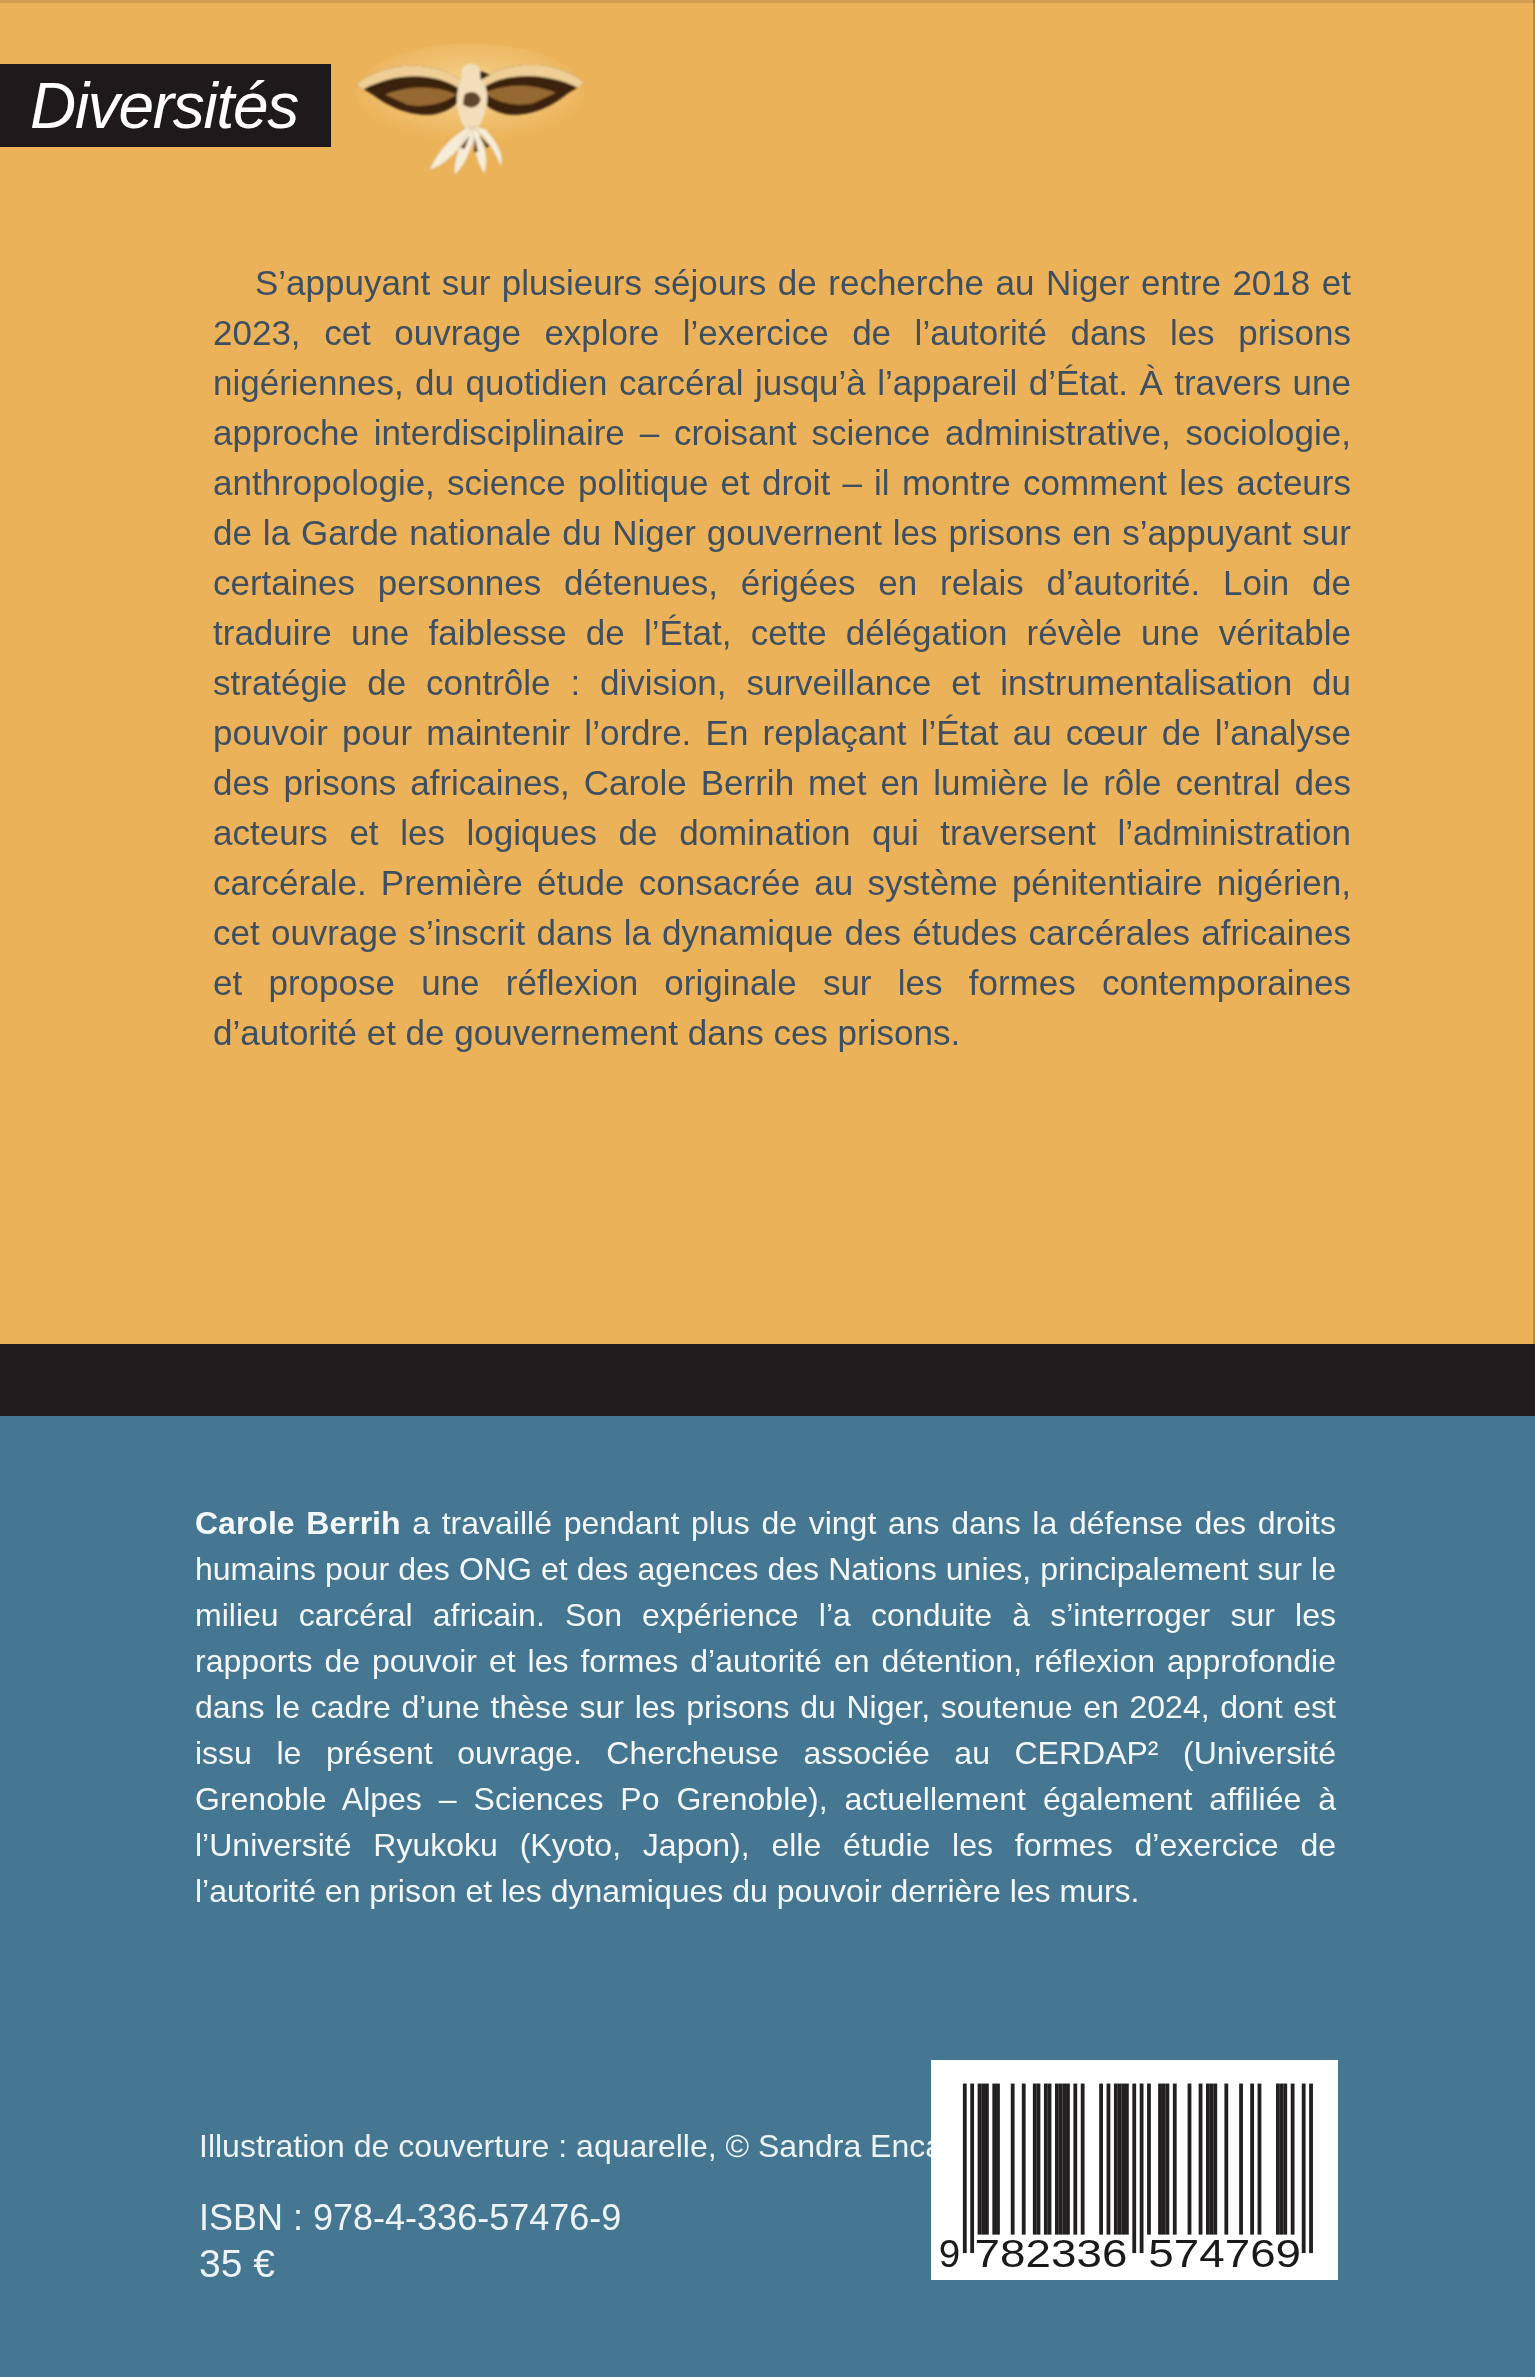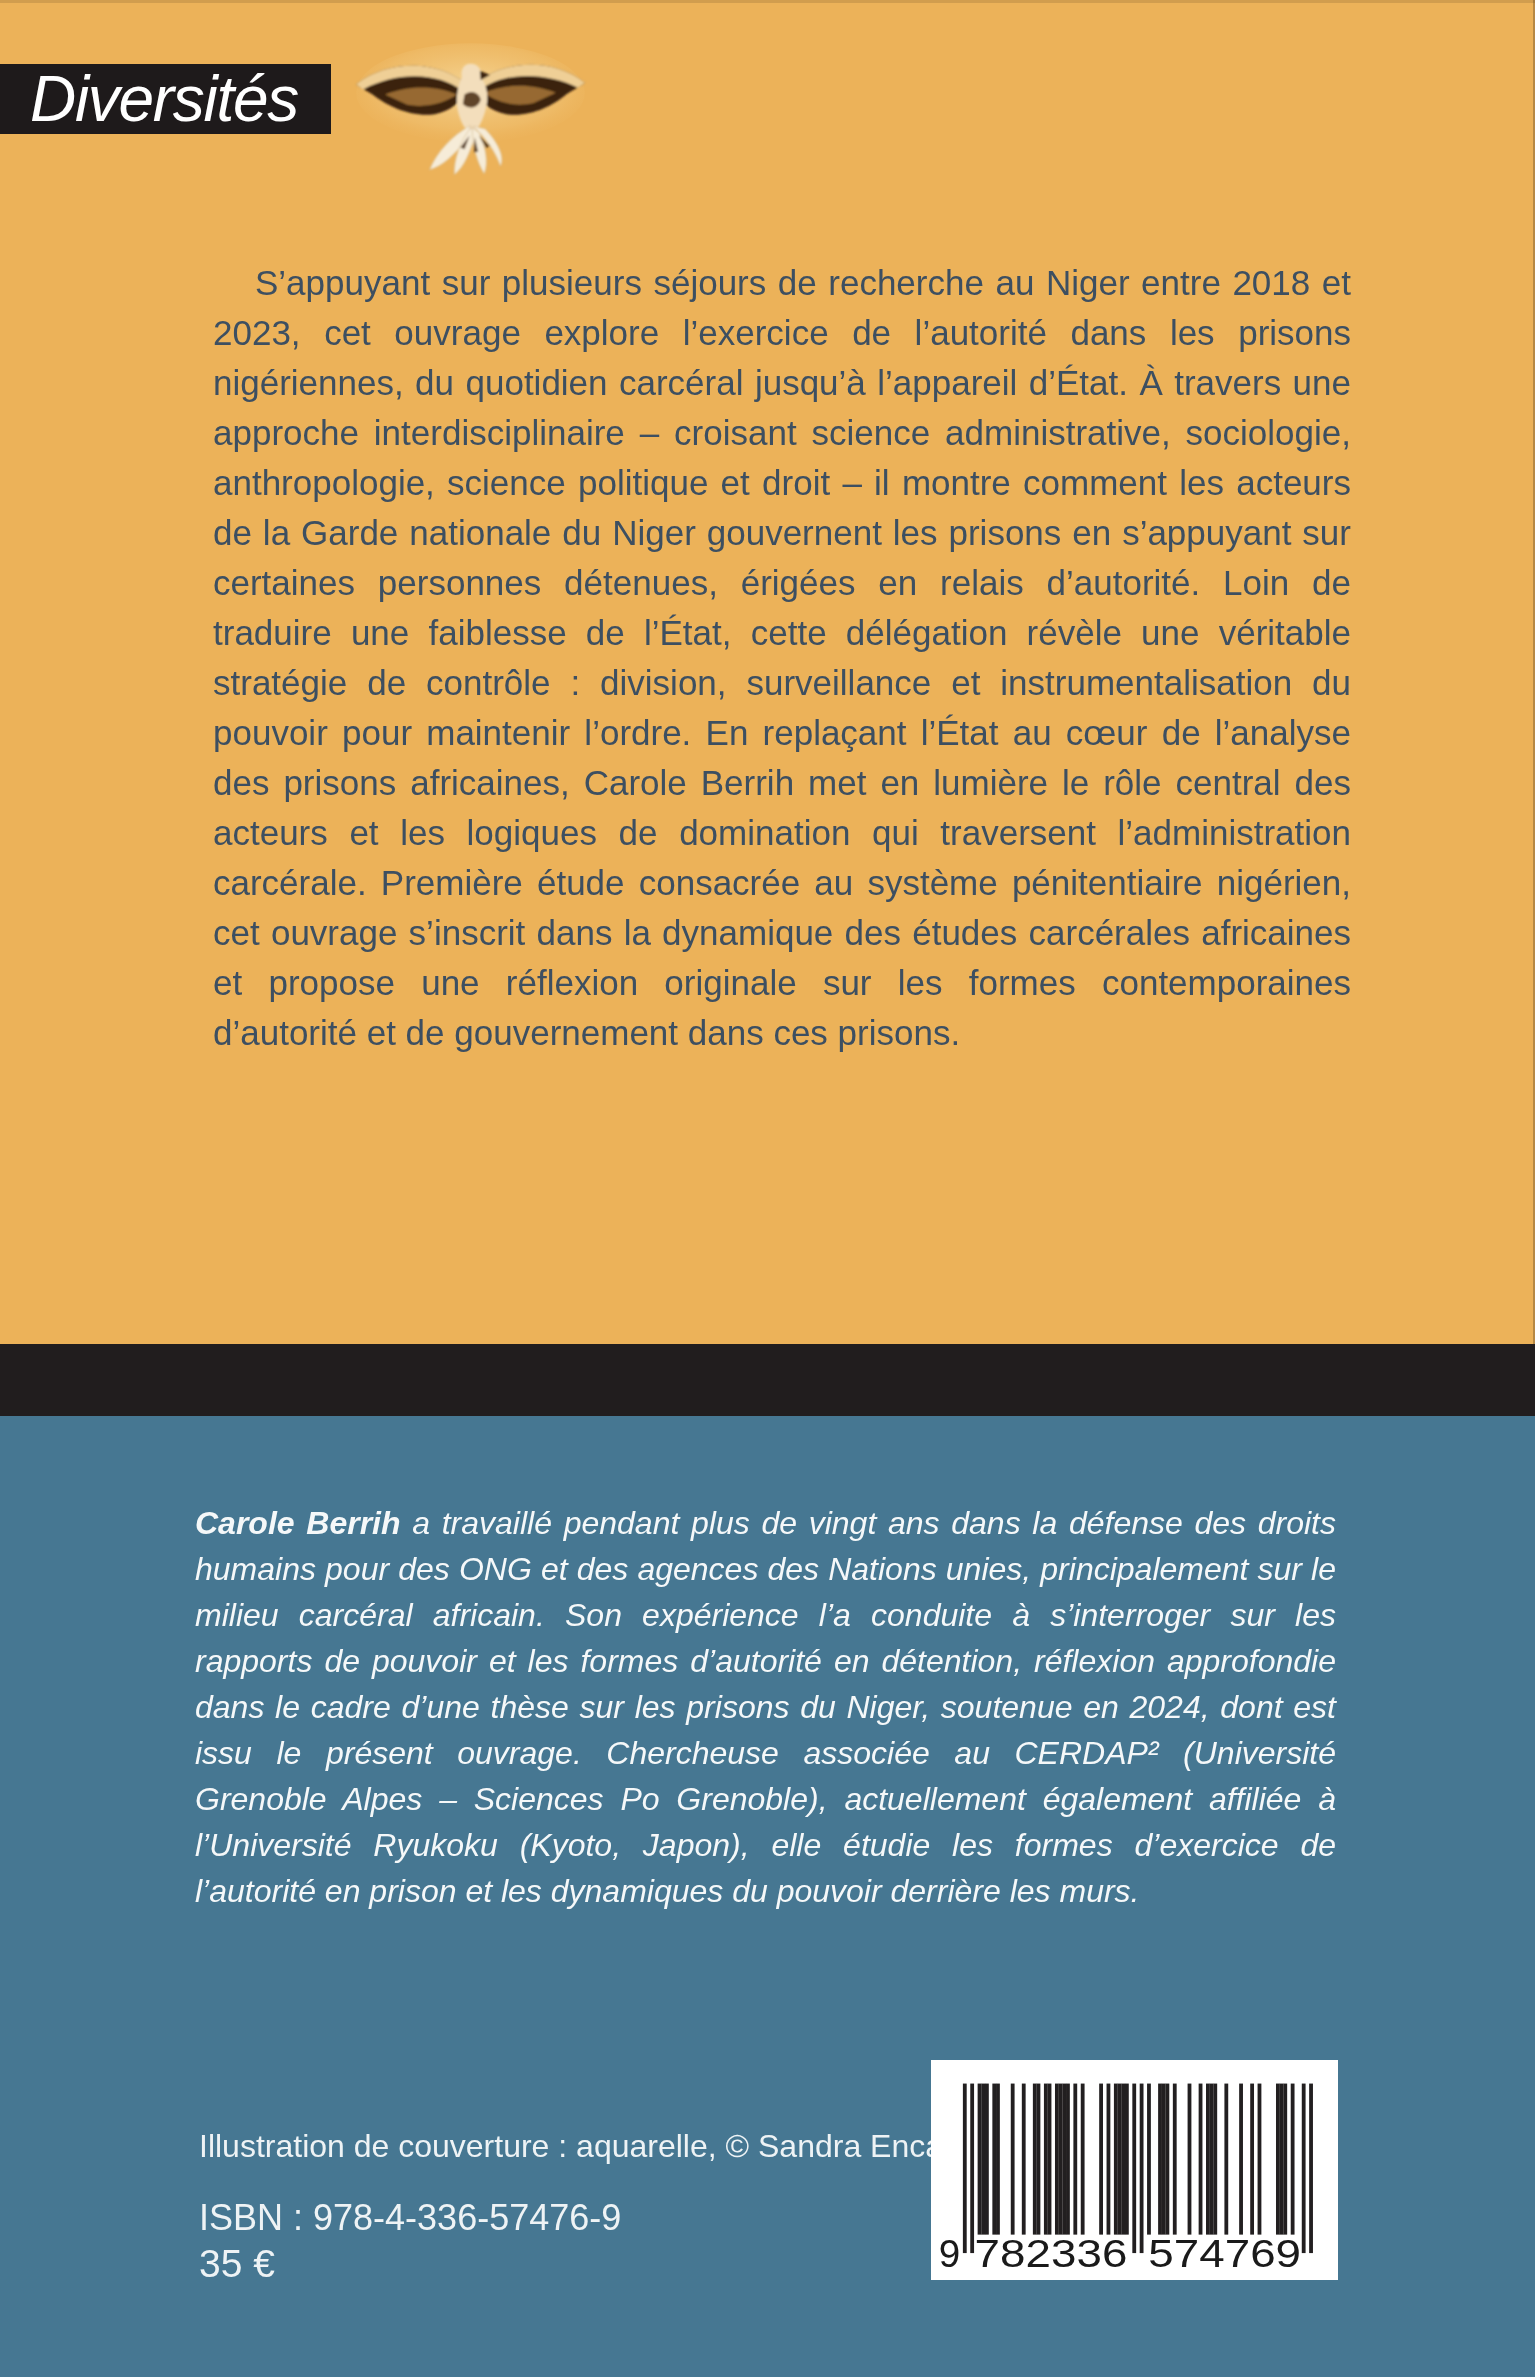--- a/index.html
+++ b/index.html
@@ -9,40 +9,40 @@
     font-family:"Liberation Sans",sans-serif;
   }
   .section-top{position:absolute;left:0;top:0;width:1535px;height:1344px;background:#ecb259;}
   .divider-band{position:absolute;left:0;top:1344px;width:1535px;height:72px;background:#211d1e;}
   .section-bottom{position:absolute;left:0;top:1416px;width:1535px;height:961px;background:#467792;}
 
   .scan-edge-right{position:absolute;top:0;right:0;width:2.5px;height:1344px;background:rgba(60,40,20,.30);}
   .scan-edge-top{position:absolute;top:0;left:0;width:1535px;height:2.5px;background:rgba(60,40,20,.15);}
 
   .series-banner{
-    position:absolute;left:0;top:64px;width:331px;height:70px;
+    position:absolute;left:0;top:64px;width:331px;height:83px;
     background:#1e1a1b;display:flex;align-items:center;
   }
   .series-banner .series-title{
     color:#ffffff;font-style:italic;font-size:64px;line-height:1;
     padding-left:30px;letter-spacing:-1.3px;white-space:nowrap;
   }
 
   .bird-logo{position:absolute;left:351px;top:39px;width:239px;height:147px;}
 
   .synopsis{
     position:absolute;left:199px;top:223px;width:1138px;
     font-size:35px;line-height:50px;color:#3d4f61;
     text-align:justify;text-indent:42px;margin-left:14px;
   }
 
   .bio{
     position:absolute;left:195px;top:1468px;width:1141px;
     font-size:32px;line-height:46px;color:#f5f8f9;
-    font-style:italic;text-align:justify;
+    text-align:justify;
   }
   .bio b{font-weight:bold;}
 
   .credit-line{position:absolute;left:199px;top:2128px;font-size:32px;color:#eef3f5;white-space:nowrap;}
   .isbn-line{position:absolute;left:199px;top:2197px;font-size:36px;color:#eef3f5;white-space:nowrap;}
   .price-line{position:absolute;left:199px;top:2242px;font-size:39px;color:#eef3f5;white-space:nowrap;}
 
   .barcode-box{position:absolute;left:931px;top:2060px;width:407px;height:220px;background:#ffffff;}
   .barcode-box svg{position:absolute;left:0;top:0;}
   .barcode-digit{font-family:"Liberation Sans",sans-serif;fill:#1a1a1a;}

